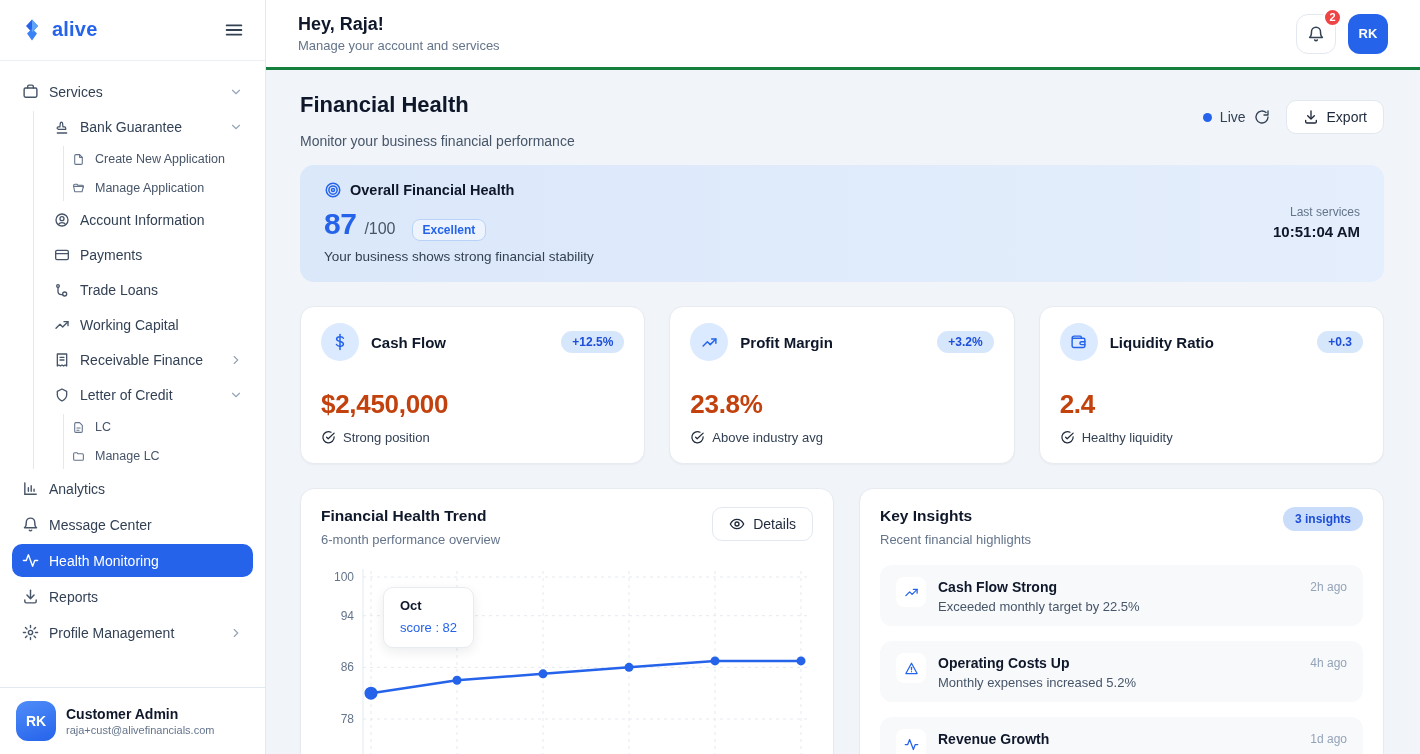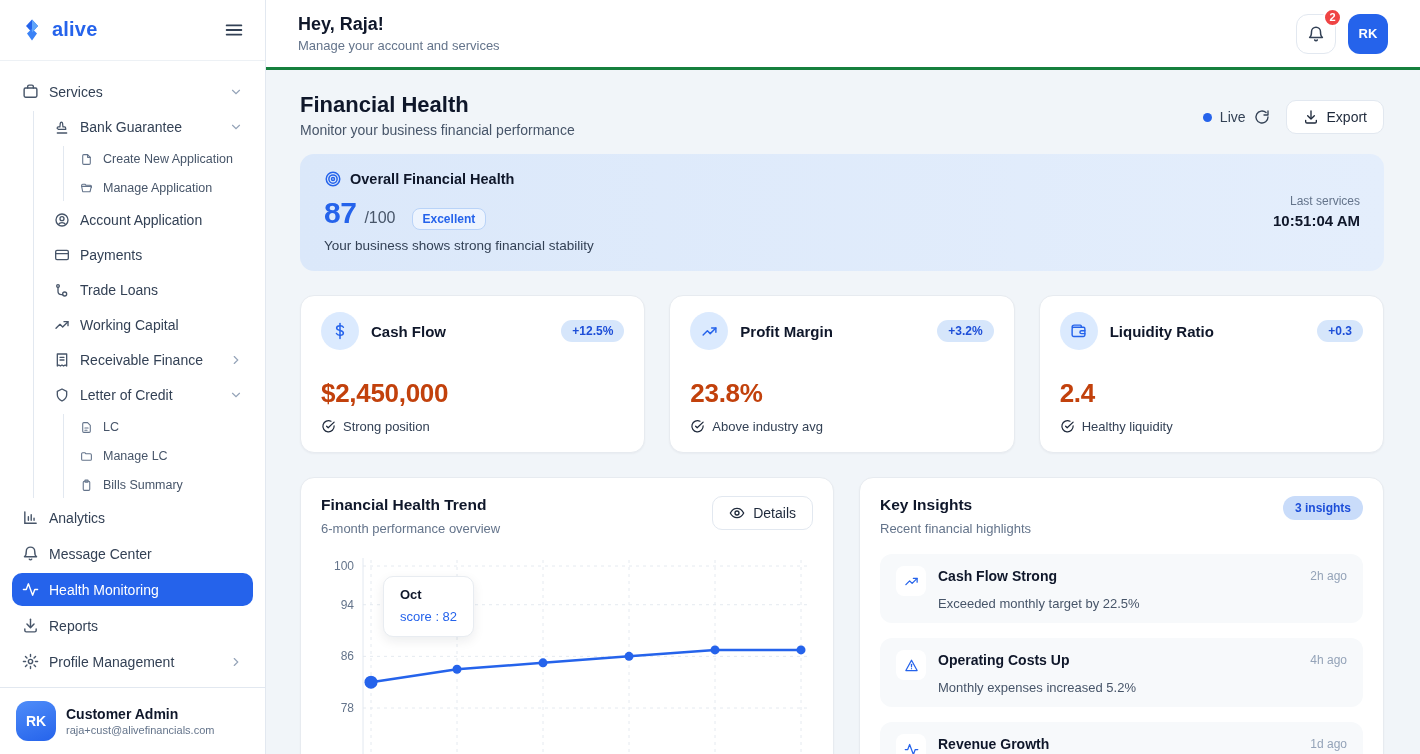--- a/index.html
+++ b/index.html
@@ -18,21 +18,21 @@
   .logo-text { color:#2563eb; font-size:20px; font-weight:700; letter-spacing:.2px; }
   .hamburger { color:#334155; cursor:pointer; background:none; border:none; display:flex; }
 
   .nav { flex:1; overflow:hidden; padding:14px 12px 0 12px; }
   .nav-item { display:flex; align-items:center; gap:10px; padding:8px 10px; margin-bottom:3px; border-radius:10px; font-size:14px; color:#334155; cursor:pointer; }
   .nav-item .nicon { display:flex; color:#475569; }
   .nav-item .chev { margin-left:auto; color:#94a3b8; display:flex; }
   .nav-item.active { background:#2563eb; color:#fff; }
   .nav-item.active .nicon, .nav-item.active .chev { color:#fff; }
   .group { border-left:1px solid #e2e8f0; margin-left:21px; padding-left:10px; }
-  .group2 { border-left:1px solid #e2e8f0; margin-left:19px; padding-left:8px; }
+  .group2 { border-left:1px solid #e2e8f0; margin-left:19px; }
   .group2 .nav-item { font-size:12.5px; color:#475569; padding:6px 8px; }
   .group2 .nav-item .nicon { color:#64748b; }
 
   .sidebar-footer { border-top:1px solid #e2e8f0; background:#fff; padding:13px 16px; display:flex; align-items:center; gap:10px; position:absolute; bottom:0; left:0; right:0; }
   .user-avatar { width:40px; height:40px; border-radius:12px; background:linear-gradient(160deg,#4f8df9,#2563eb); color:#fff; font-weight:700; font-size:14px; display:flex; align-items:center; justify-content:center; }
   .user-name { font-size:14px; font-weight:700; color:#0f172a; }
   .user-email { font-size:11px; color:#64748b; margin-top:2px; }
 
   
   .main { flex:1; display:flex; flex-direction:column; min-width:0; }
@@ -40,21 +40,21 @@
   .greeting { font-size:18px; font-weight:700; }
   .greeting-sub { font-size:13px; color:#64748b; margin-top:3px; }
   .topbar-right { display:flex; align-items:center; gap:12px; }
   .bell-btn { width:40px; height:40px; border-radius:12px; border:1px solid #e2e8f0; background:#fff; display:flex; align-items:center; justify-content:center; color:#334155; position:relative; cursor:pointer; }
   .bell-badge { position:absolute; top:-7px; right:-7px; min-width:19px; height:19px; border-radius:50%; background:#ef4444; color:#fff; font-size:11px; font-weight:700; display:flex; align-items:center; justify-content:center; border:2px solid #fff; }
   .rk-btn { width:40px; height:40px; border-radius:12px; background:#2563eb; color:#fff; font-size:13px; font-weight:700; border:none; cursor:pointer; }
 
   .content { flex:1; overflow:hidden; padding:22px 36px 0 34px; }
   .page-head { display:flex; justify-content:space-between; align-items:flex-start; }
   .page-title { font-size:22px; font-weight:700; color:#0f172a; }
-  .page-sub { font-size:14px; color:#475569; margin-top:4px; }
+  .page-sub { font-size:14px; color:#475569; margin-top:15px; }
   .page-head-right { display:flex; align-items:center; gap:16px; margin-top:8px; }
   .live-chip { display:flex; align-items:center; gap:8px; font-size:14px; color:#334155; }
   .live-dot { width:9px; height:9px; border-radius:50%; background:#2563eb; }
   .refresh-btn { background:none; border:none; color:#334155; display:flex; cursor:pointer; }
   .btn { display:flex; align-items:center; gap:8px; background:#fff; border:1px solid #e2e8f0; border-radius:10px; padding:8px 16px; font-size:14px; color:#1e293b; cursor:pointer; font-family:inherit;text-align:center; }
 
   
   .banner { margin-top:16px; background:linear-gradient(90deg,#dbe8fa,#e4eefc); border-radius:14px; padding:16px 24px 18px; display:flex; justify-content:space-between; }
   .banner-title-row { display:flex; align-items:center; gap:8px; }
   .banner-title { font-size:14.5px; font-weight:700; color:#0f172a; }
@@ -90,21 +90,21 @@
 
   .chart-wrap { position:relative; margin-top:12px; height:260px; }
   .tooltip { position:absolute; left:62px; top:28px; background:#fff; border:1px solid #e8ecf1; border-radius:10px; box-shadow:0 4px 12px rgba(15,23,42,.08); padding:10px 16px 12px; }
   .tooltip-title { font-size:13px; font-weight:700; color:#0f172a; }
   .tooltip-text { font-size:13px; color:#2563eb; margin-top:7px; }
 
   .insight-list { margin-top:18px; }
   .insight-row { background:#f7f9fb; border-radius:12px; padding:12px 16px; display:flex; gap:12px; margin-bottom:15px; align-items:flex-start; }
   .insight-icon { width:30px; height:30px; border-radius:8px; background:#fff; color:#2563eb; display:flex; align-items:center; justify-content:center; flex:none; }
   .insight-title { font-size:14px; font-weight:700; color:#0f172a; padding-top:2px; }
-  .insight-desc { font-size:13px; color:#475569; margin-top:12px; }
+  .insight-desc { font-size:13px; color:#475569; margin-top:4px; }
   .insight-time { margin-left:auto; font-size:12px; color:#94a3b8; padding-top:3px; white-space:nowrap; }
 </style>
 </head>
 <body>
 
 <aside class="sidebar">
   <div class="sidebar-header">
     <div class="logo">
       <span>
         <svg width="24" height="24" viewBox="0 0 24 24">
@@ -177,21 +177,21 @@
       </div>
 
       <div class="nav-item">
         <span class="nicon">
             <svg width="16" height="16" viewBox="0 0 24 24" fill="none" stroke="currentColor" stroke-width="2" stroke-linecap="round">
               <circle cx="12" cy="12" r="9"></circle>
               <circle cx="12" cy="10" r="3"></circle>
               <path d="M6.5 19a6.5 6.5 0 0 1 11 0"></path>
             </svg>
           </span>
-        <span>Account Application</span>
+        <span>Account Information</span>
       </div>
       <div class="nav-item">
         <span class="nicon">
             <svg width="16" height="16" viewBox="0 0 24 24" fill="none" stroke="currentColor" stroke-width="2" stroke-linecap="round">
               <rect x="2.5" y="5" width="19" height="14" rx="2"></rect>
               <path d="M2.5 10h19"></path>
             </svg>
           </span>
         <span>Payments</span>
       </div>
@@ -251,29 +251,20 @@
             </span>
           <span>LC</span>
         </div>
         <div class="nav-item">
           <span class="nicon">
               <svg width="13" height="13" viewBox="0 0 24 24" fill="none" stroke="currentColor" stroke-width="2" stroke-linecap="round" stroke-linejoin="round">
                 <path d="M3 7a2 2 0 0 1 2-2h4l2 2h8a2 2 0 0 1 2 2v8a2 2 0 0 1-2 2H5a2 2 0 0 1-2-2z"></path>
               </svg>
             </span>
           <span>Manage LC</span>
-        </div>
-        <div class="nav-item">
-          <span class="nicon">
-              <svg width="13" height="13" viewBox="0 0 24 24" fill="none" stroke="currentColor" stroke-width="2" stroke-linecap="round" stroke-linejoin="round">
-                <rect x="6" y="4" width="12" height="17" rx="2"></rect>
-                <rect x="9" y="2" width="6" height="4" rx="1"></rect>
-              </svg>
-            </span>
-          <span>Bills Summary</span>
         </div>
       </div>
     </div>
 
     <div class="nav-item">
       <span class="nicon">
           <svg width="17" height="17" viewBox="0 0 24 24" fill="none" stroke="currentColor" stroke-width="2" stroke-linecap="round">
             <path d="M4 4v16h16"></path>
             <path d="M9 16v-5M13 16V8M17 16v-3"></path>
           </svg>

